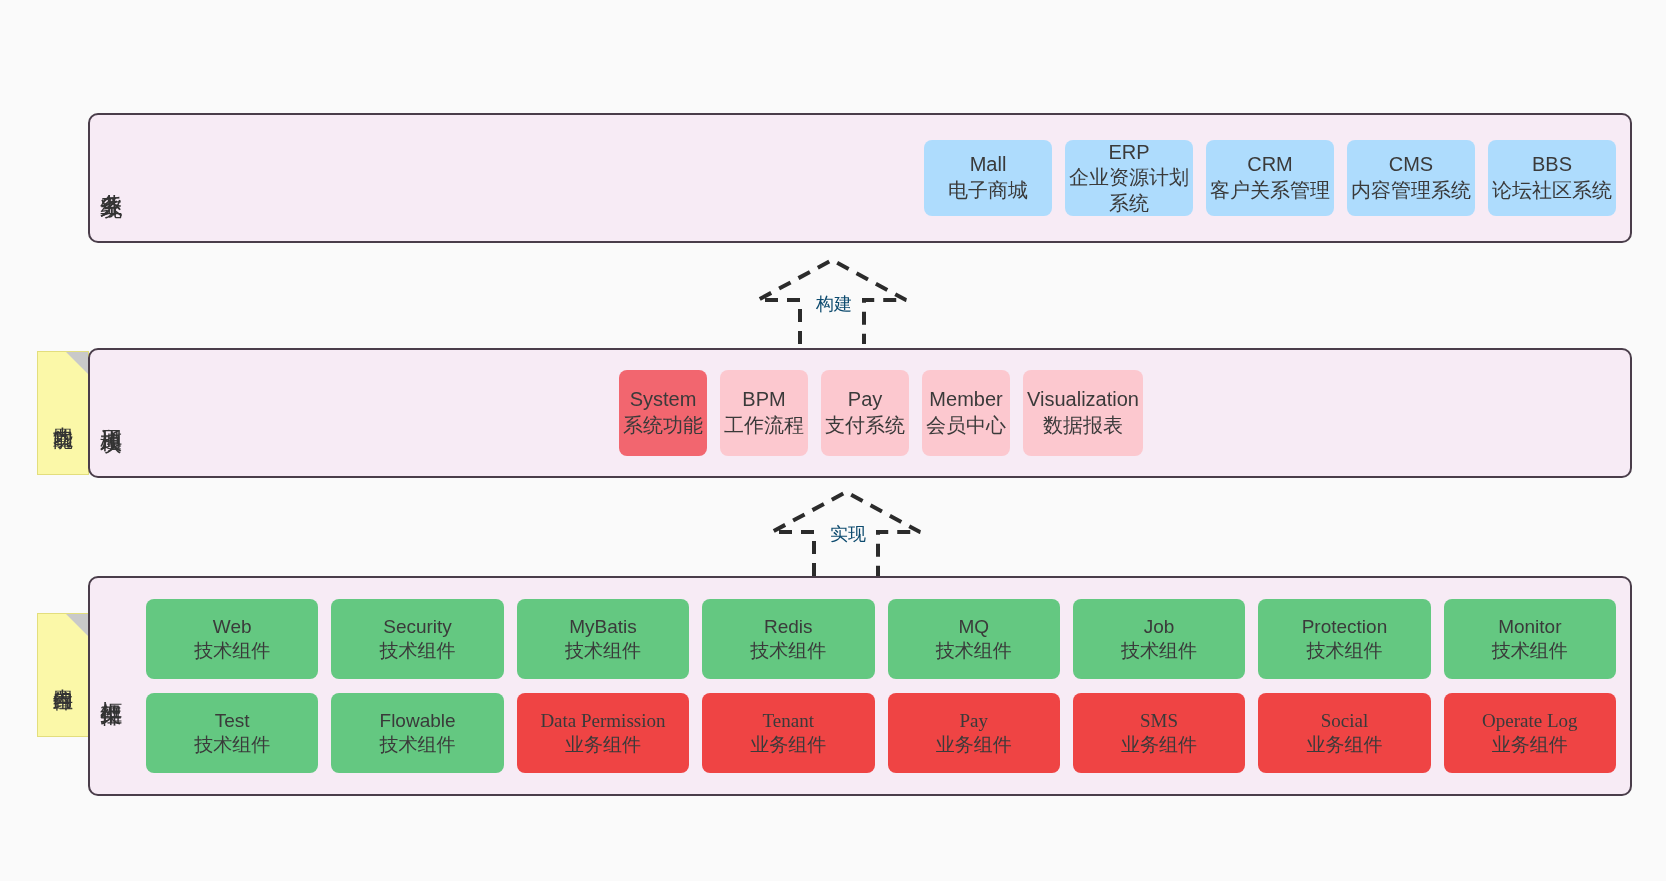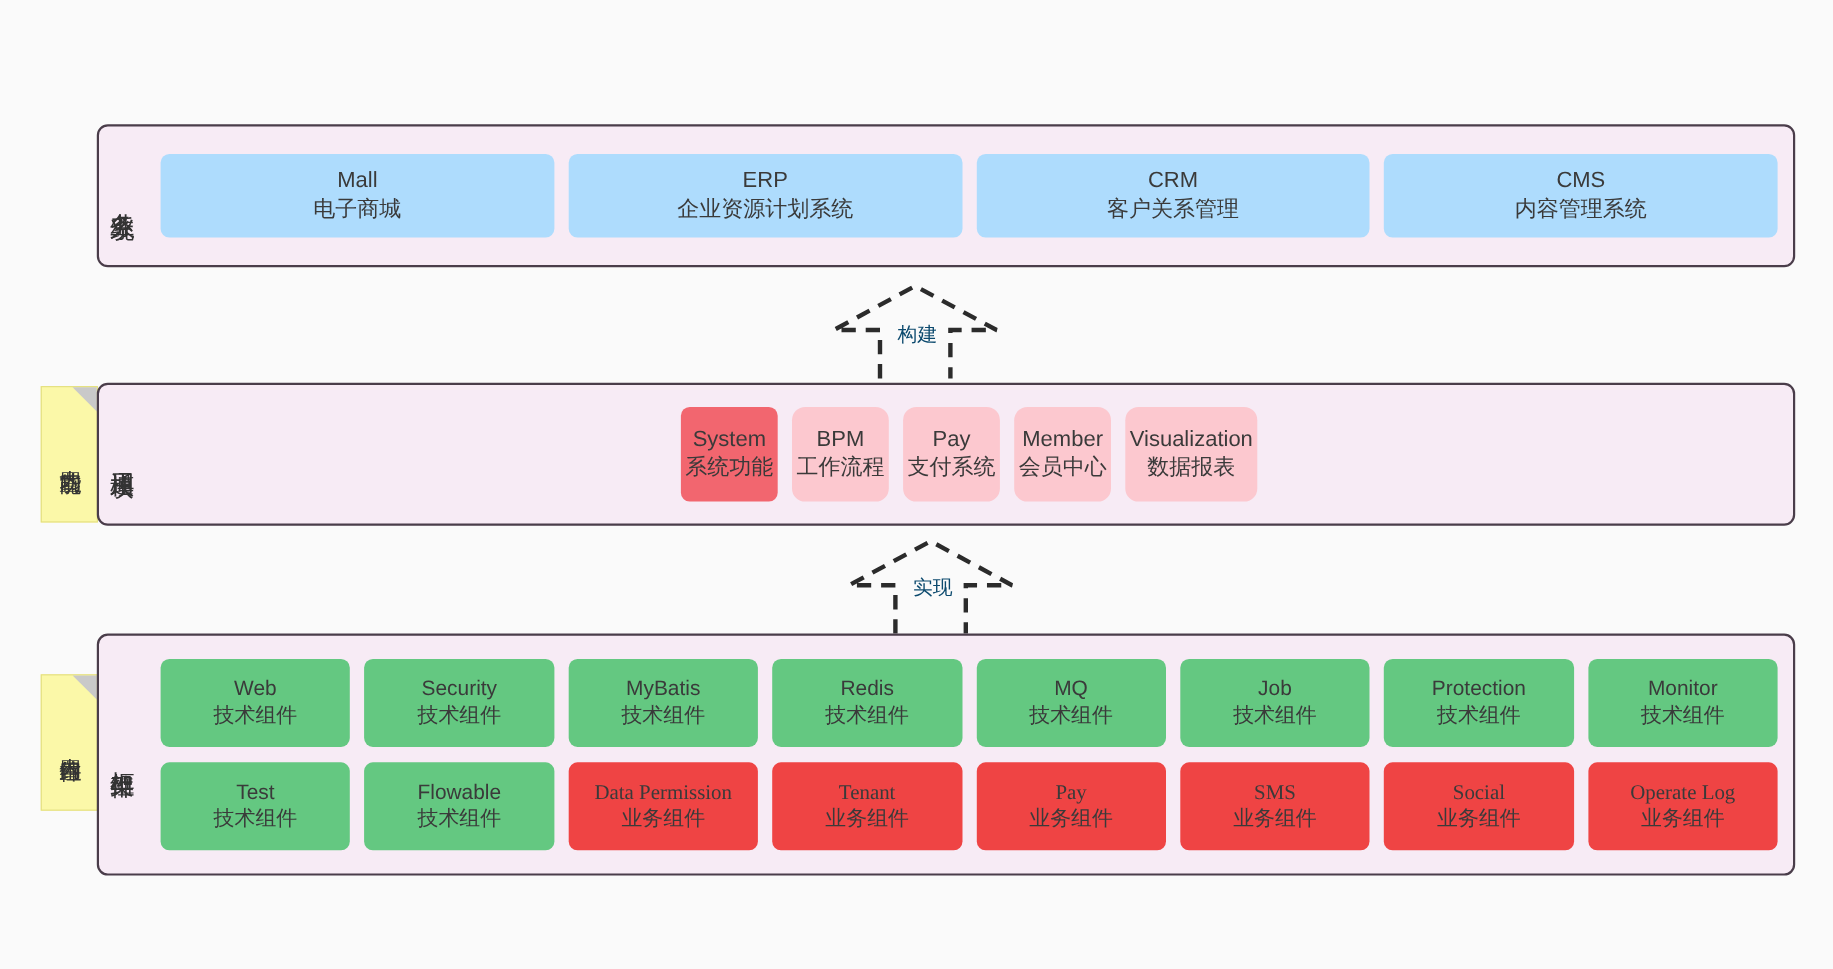--- a/index.html
+++ b/index.html
@@ -64,27 +64,27 @@
     color:#3a3a3a;
     padding:6px 4px;
     box-sizing:border-box;
   }
   .card .en{display:block;}
   .card .cn{display:block;}
 
   
   .c-blue{background:#aedcfd;}
   .c-red{background:#f2666f;}
-  .c-pink{background:#fcc8cf;border-radius:12px;}
+  .c-pink{background:#fcc8cf;}
   .c-green{background:#64c881;}
   .c-greenlight{background:#ef4444;font-family:Liberation Serif, serif;}
 
   
   #layer-business{left:88px;top:113px;width:1544px;height:130px;}
-  #layer-business .layer-body{padding:0 14px;}
+  #layer-business .layer-body{padding:0 14px;align-items:flex-end;}
   #layer-business .card{height:76px;}
 
   #layer-common{left:88px;top:348px;width:1544px;height:130px;}
   #layer-common .layer-body{padding:0 14px;align-items:center;}
   #layer-common .card{height:86px;}
 
   #layer-framework{left:88px;top:576px;width:1544px;height:220px;}
   #layer-framework .layer-body{padding:12px 14px;gap:14px;}
   #layer-framework .card{height:80px;font-size:19px;}
 
@@ -148,20 +148,24 @@
           <span class="cn">企业资源计划系统</span>
         </div>
         <div class="card c-blue">
           <span class="en">CRM</span>
           <span class="cn">客户关系管理</span>
         </div>
         <div class="card c-blue">
           <span class="en">CMS</span>
           <span class="cn">内容管理系统</span>
         </div>
+        <div class="card c-blue">
+          <span class="en">BBS</span>
+          <span class="cn">论坛社区系统</span>
+        </div>
       </div>
     </div>
   </div>
 
   <svg class="arrow" id="arrow-build" viewBox="0 0 160 90">
     <polyline points="48,88 48,44 6,44 80,4 154,44 112,44 112,88" fill="none" stroke="#2b2b2b" stroke-width="4" stroke-dasharray="13,9" stroke-linecap="butt"></polyline>
   </svg>
   <div class="arrow-label" id="label-build">构建</div>
 
   <div class="note" id="note-features">

